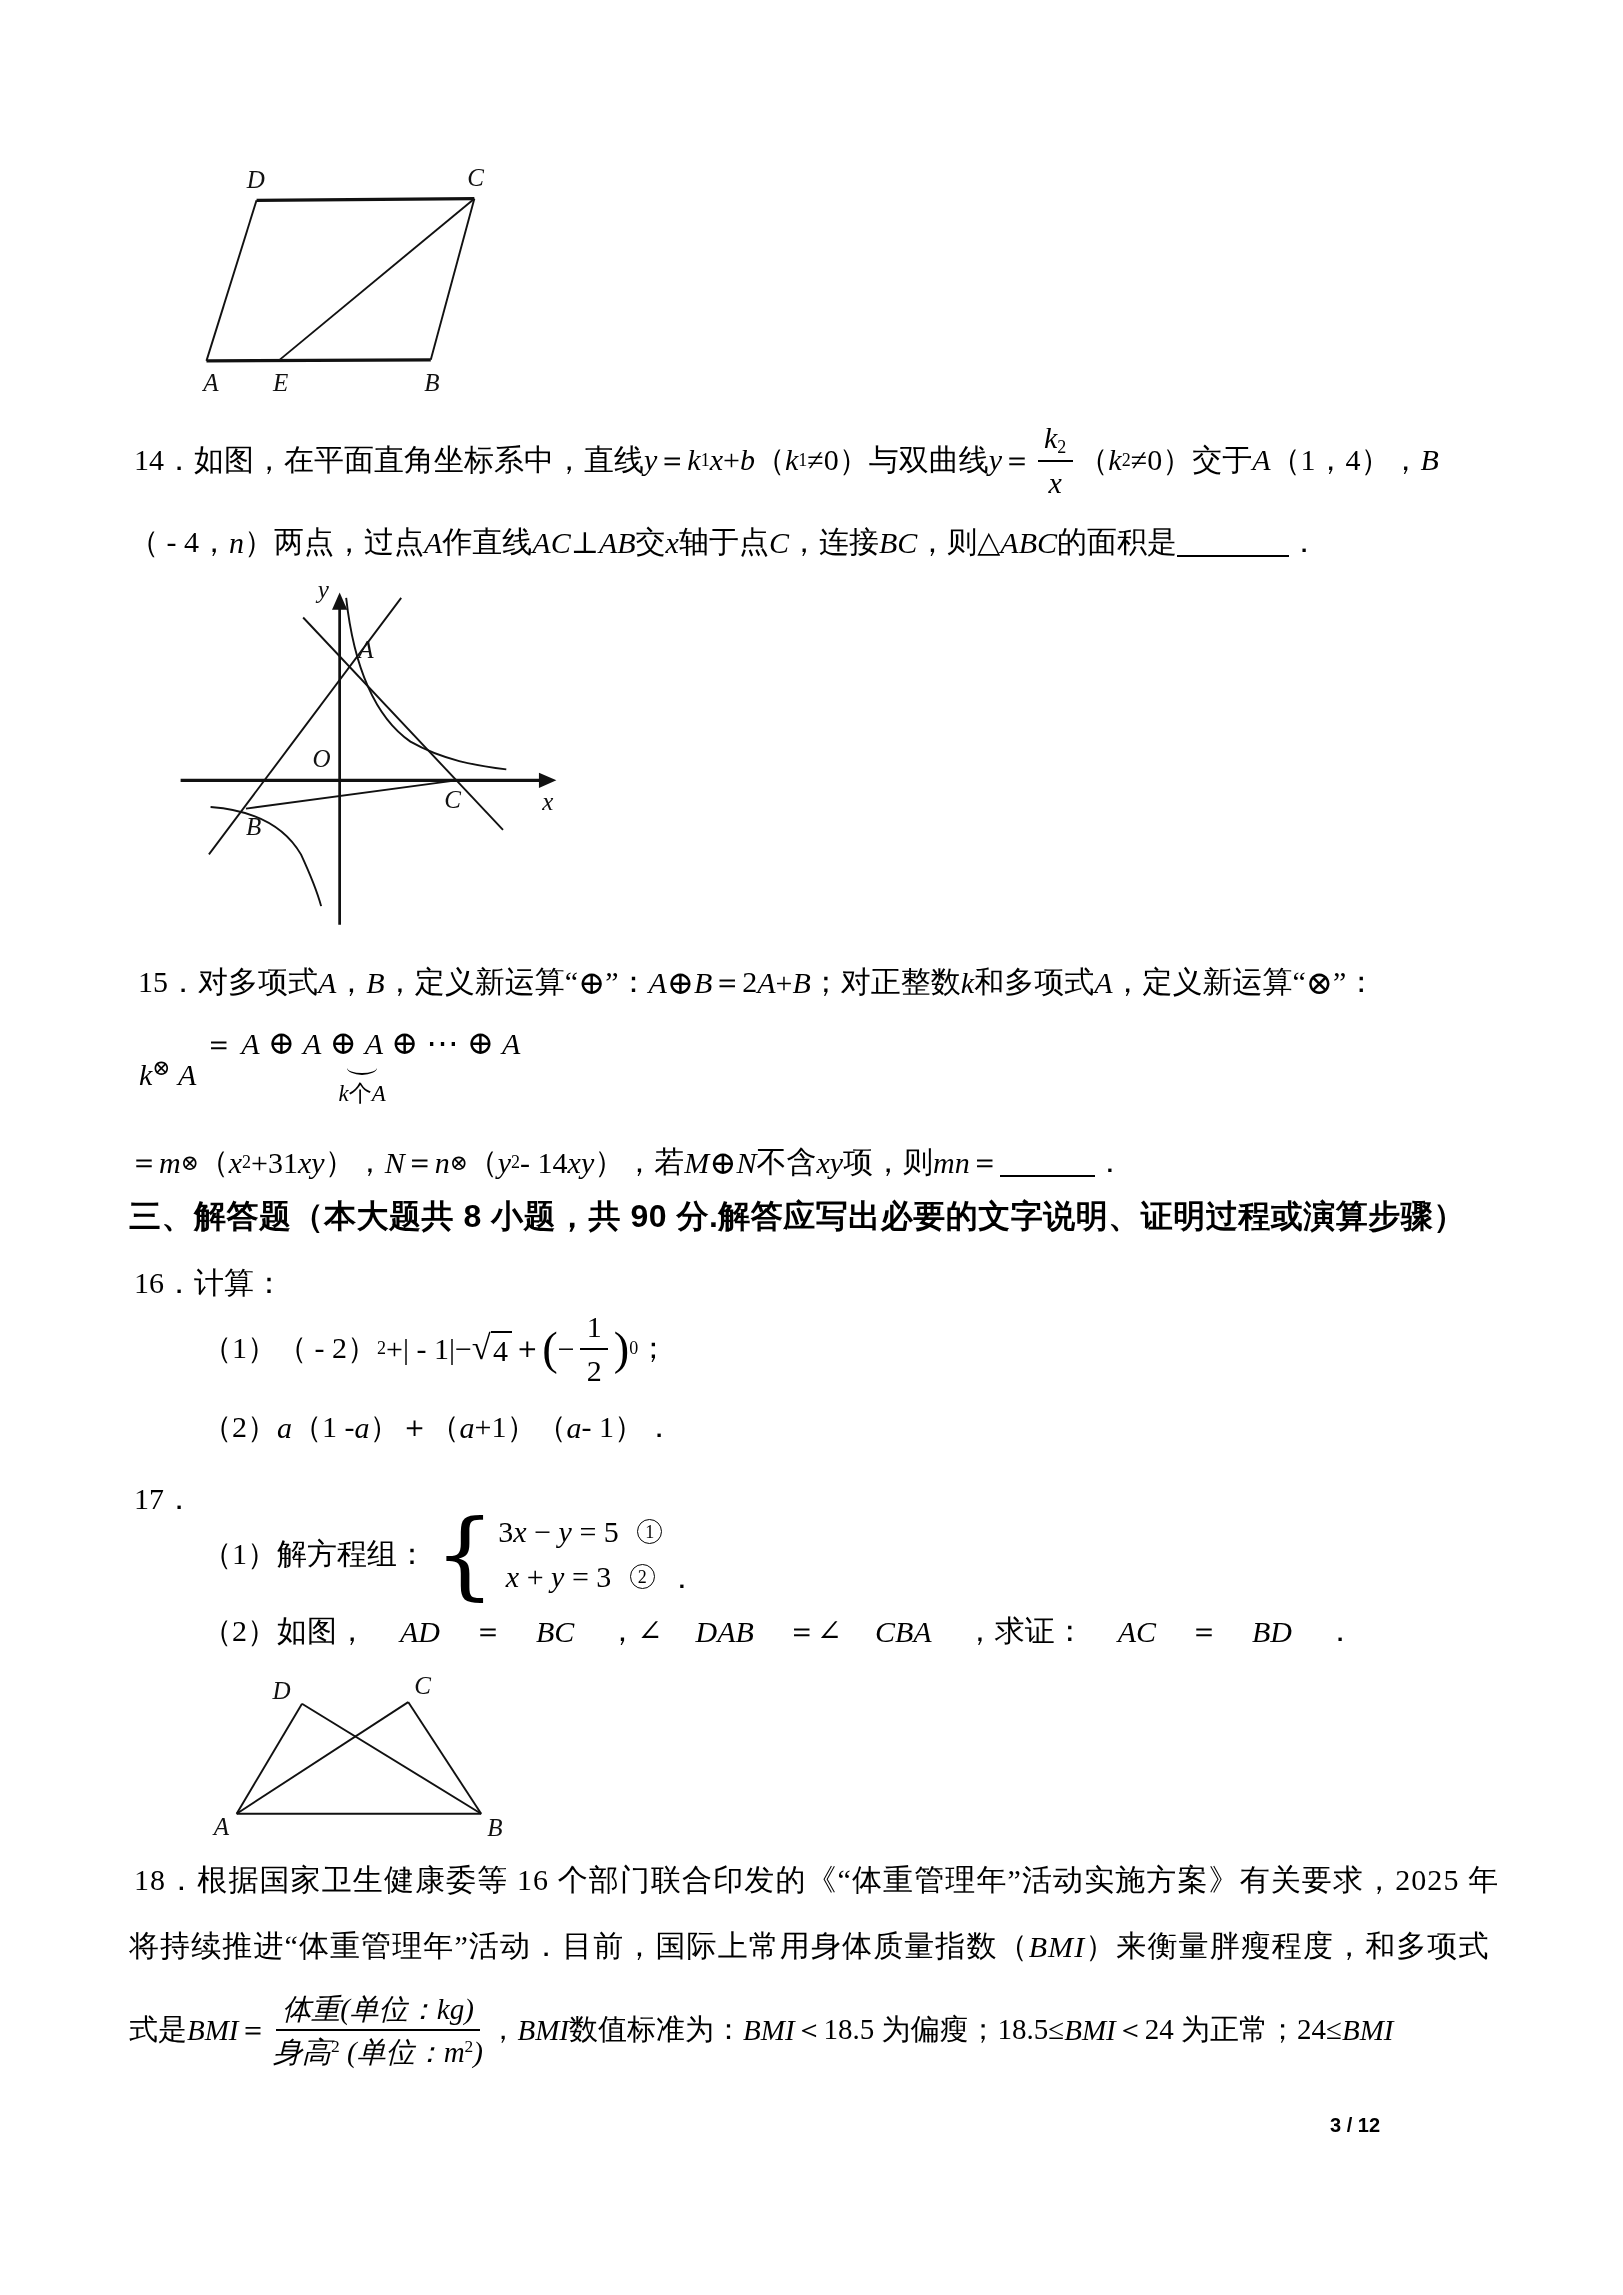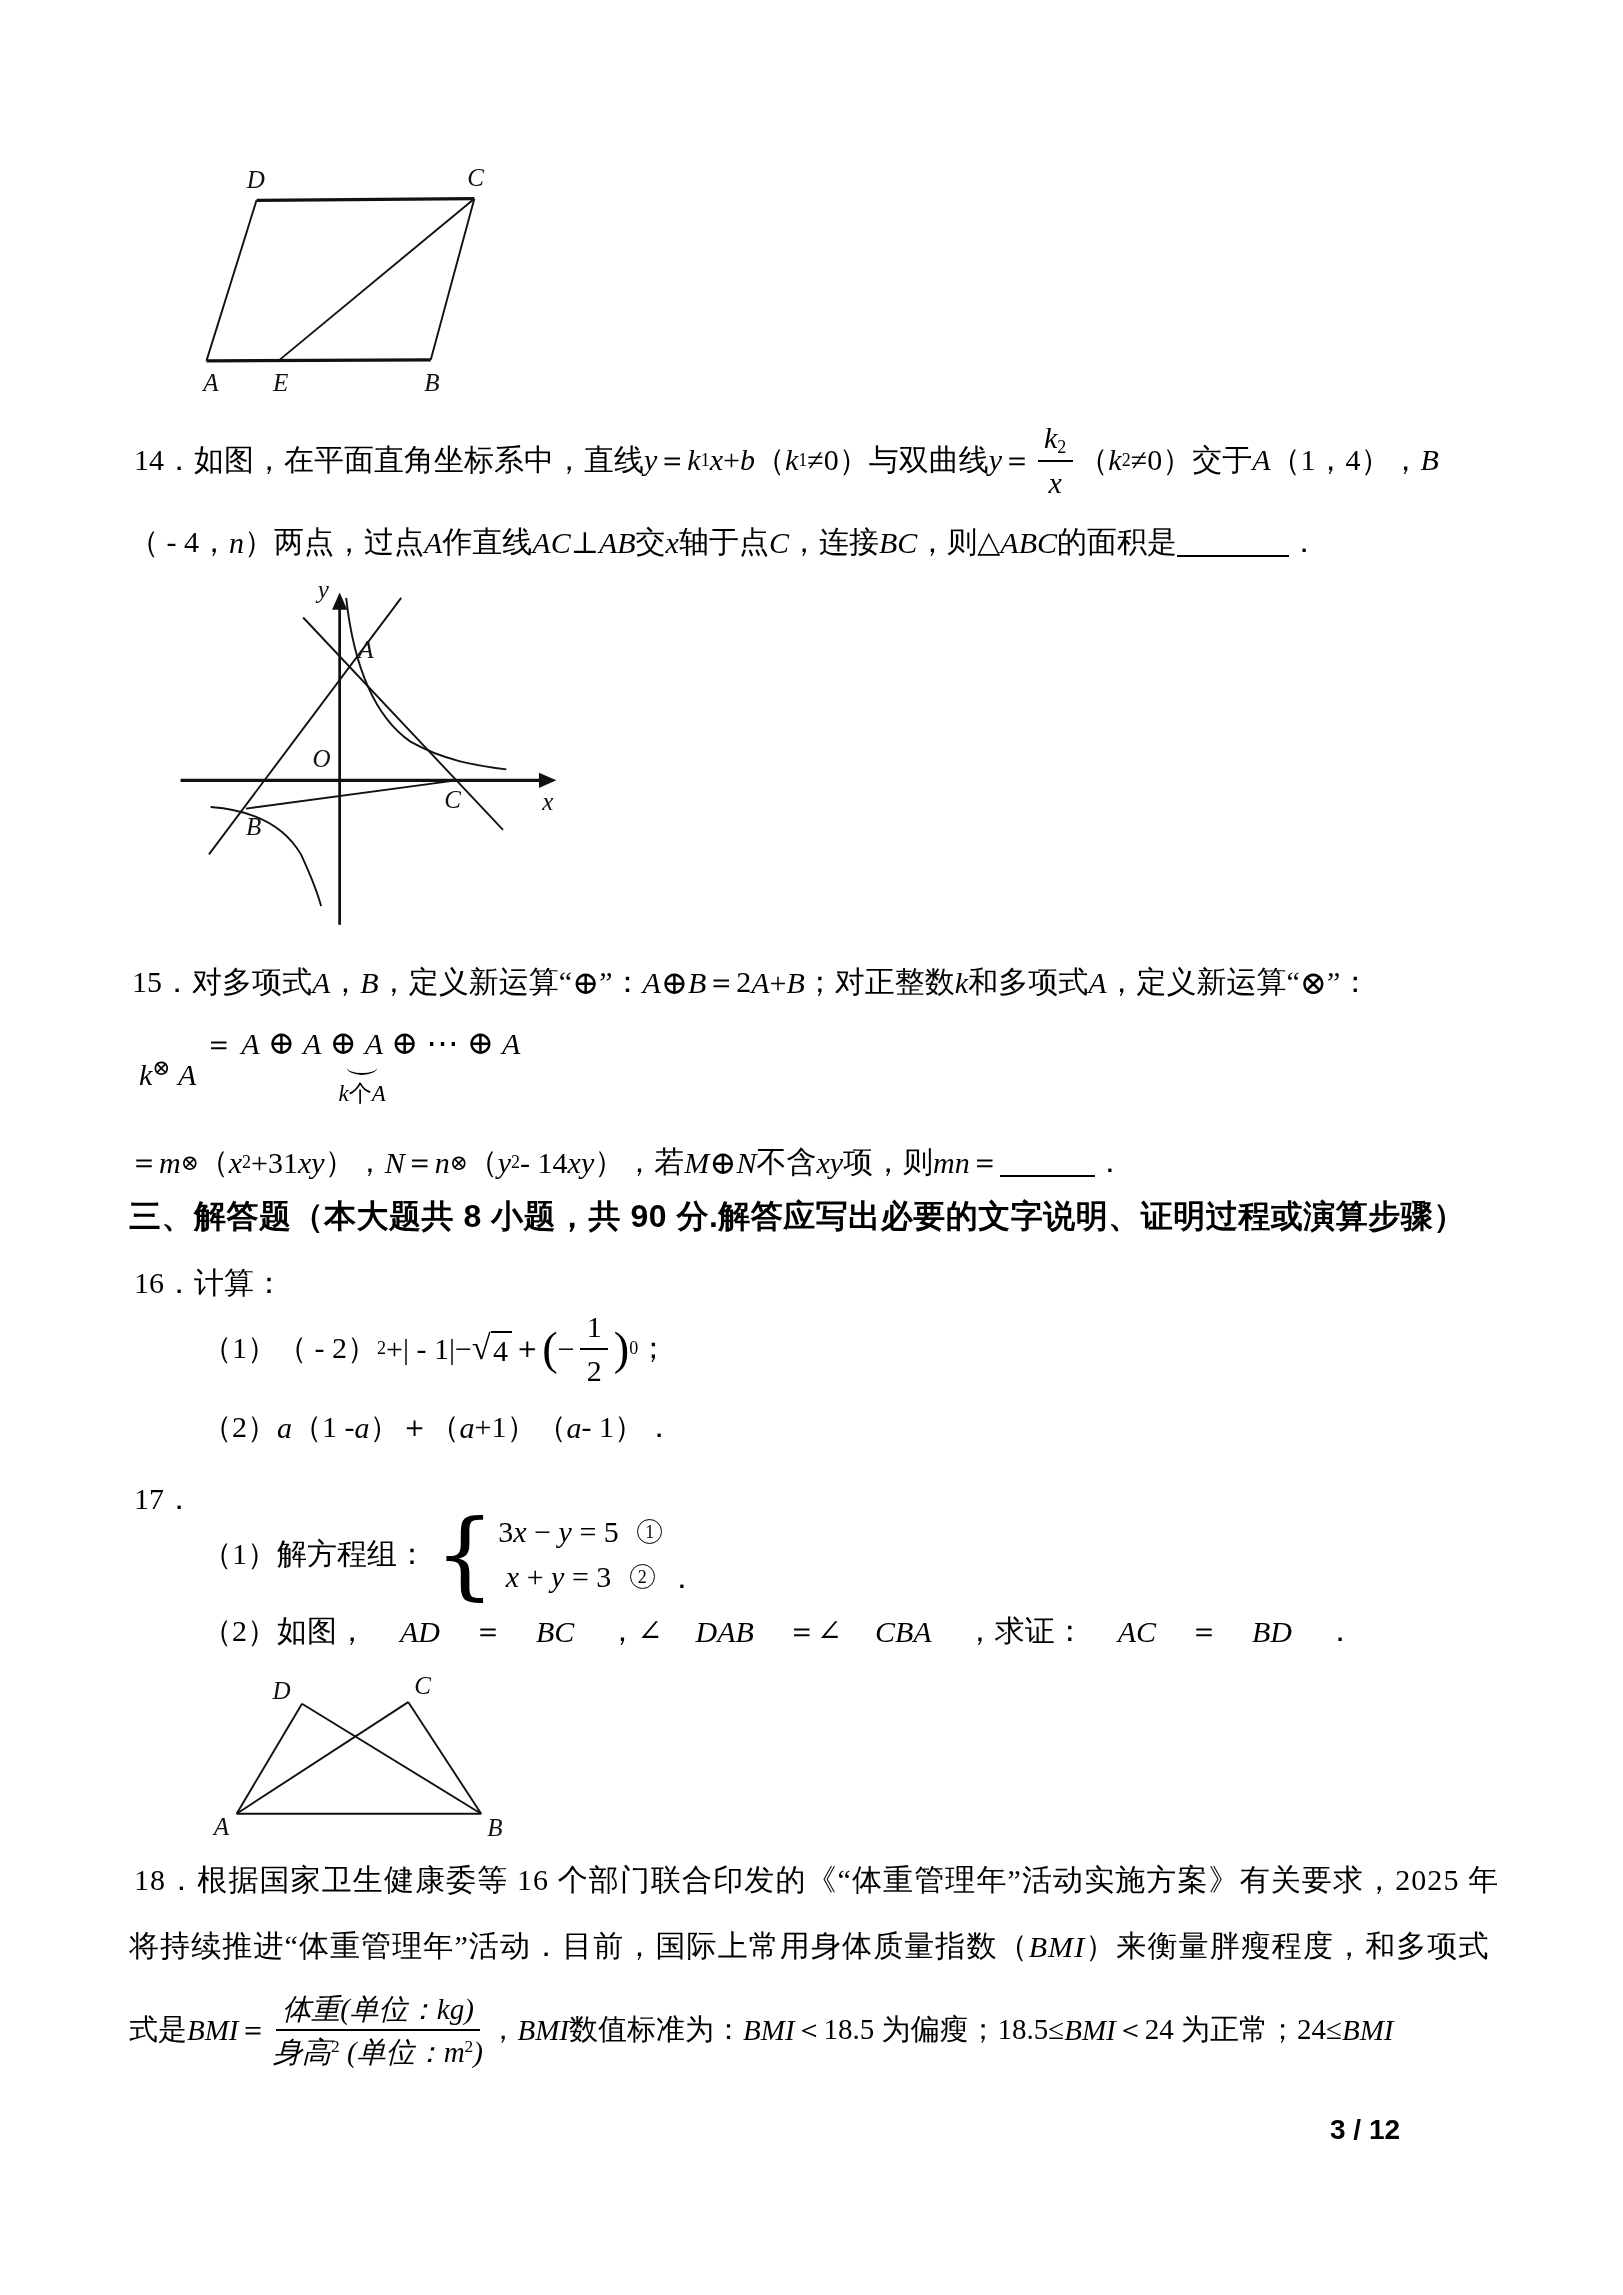--- a/index.html
+++ b/index.html
@@ -30,21 +30,21 @@
   .sqrt { white-space:nowrap; display:inline-flex; align-items:flex-start; }
   .sqrt .radsign { font-size:1.15em; line-height:1; }
   .sqrt .vinc { border-top:2.2px solid #000; padding:1.1px 4.4px 0 2.2px; margin-top:1.1px; }
   .blank { display:inline-block; border-bottom:2.2px solid #000; height:0.95em; }
   .circ { display:inline-flex; align-items:center; justify-content:center;
           width:25px; height:25px; border:1.6px solid #000; border-radius:50%;
           font-size:18px; line-height:1; flex:0 0 auto; }
   .heading { font-family:"Liberation Sans","DejaVu Sans",sans-serif;
              font-weight:700; font-size:32px; letter-spacing:0.5px; }
   .footer { font-family:"Liberation Sans","DejaVu Sans",sans-serif;
-            font-weight:700; font-size:28px;text-align:right; }
+            font-weight:700; font-size:20px;text-align:right; }
   
   .q15formula { display:flex; align-items:flex-start; }
   .q15formula .fleft  { margin-top:30.5px; }
   .q15formula .fright { margin-top:30.5px; margin-left:25px; }
   .ustack { display:inline-flex; flex-direction:column; align-items:center; margin-left:7.6px; }
   .ubrace { width:30.5px; height:8.2px; border-bottom:2.2px solid #000;
             border-radius:0 0 55% 55% / 0 0 100% 100%; margin-top:2.2px; }
   .ulabel { font-size:23px; margin-top:2.2px; }
   
   .system { display:flex; align-items:center; }
@@ -144,21 +144,21 @@
       <path d="M 85,426 C 152,431 216,453 251,513 C 269,552 281,582 288,608" fill="none" stroke="#111" stroke-width="3.5"></path>
       <text x="282" y="42">y</text>
       <text x="694" y="432">x</text>
       <text x="272" y="352">O</text>
       <text x="356" y="152">A</text>
       <text x="150" y="478">B</text>
       <text x="514" y="428">C</text>
     </svg>
   </div>
 
-  <div class="block textline" style="left:132px; top:962px;justify-content:flex-end;">
+  <div class="block textline" style="left:138px; top:962px;justify-content:flex-end;">
       <span class="c">15．对多项式 </span>
       <span class="i">A</span>
       <span class="c">，</span>
       <span class="i">B</span>
       <span class="c">，定义新运算“</span>
       <span class="op">⊕</span>
       <span class="c">”：</span>
       <span class="i">A</span>
       <span class="op">⊕</span>
       <span class="i">B</span>

